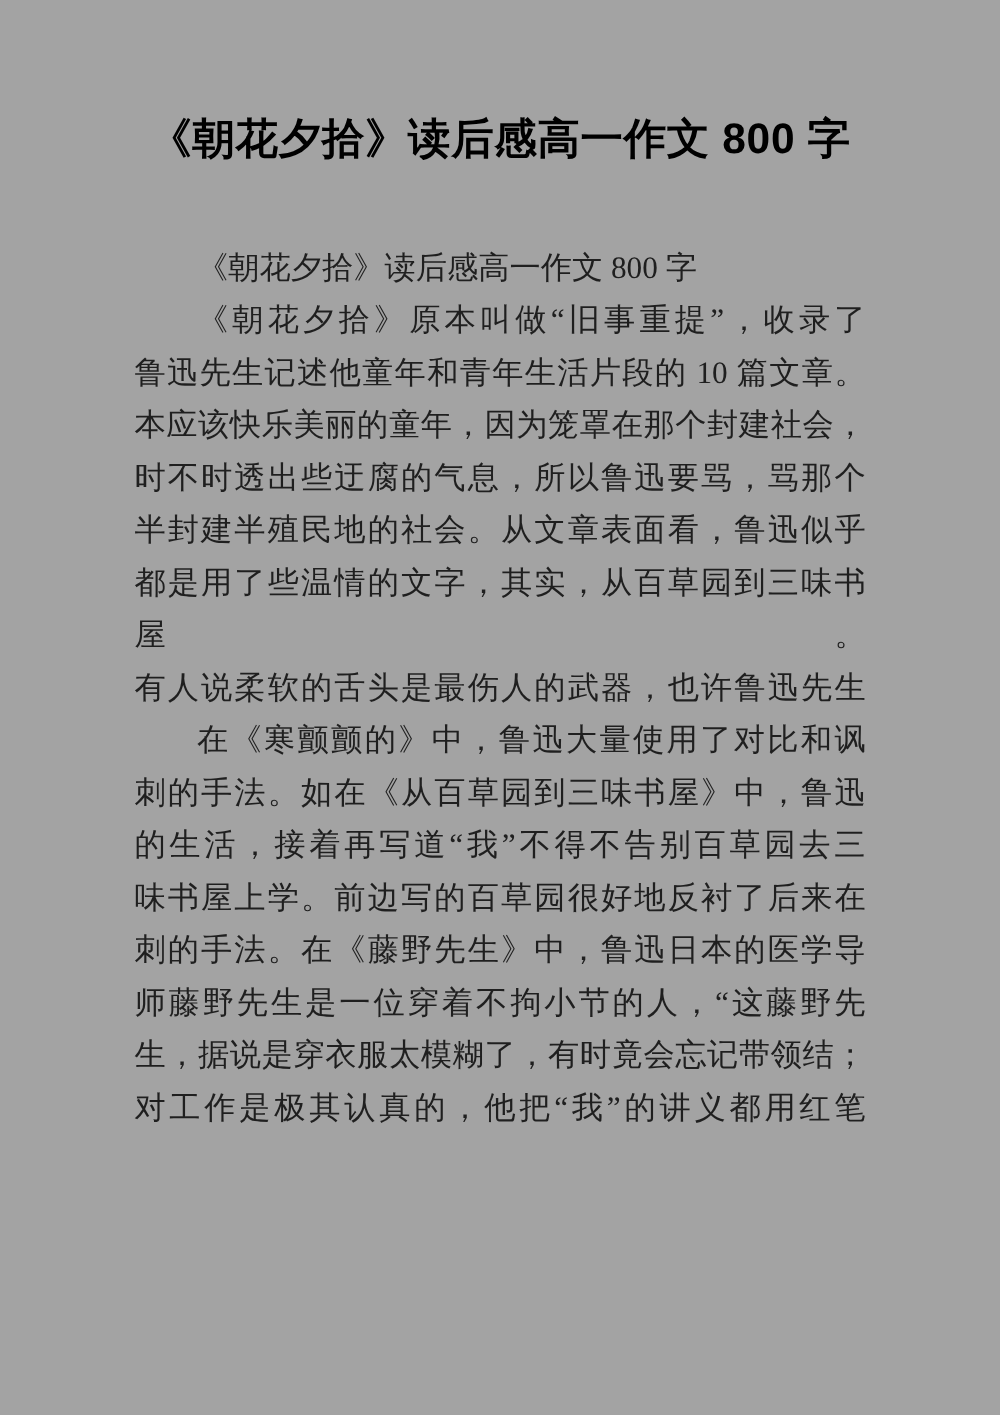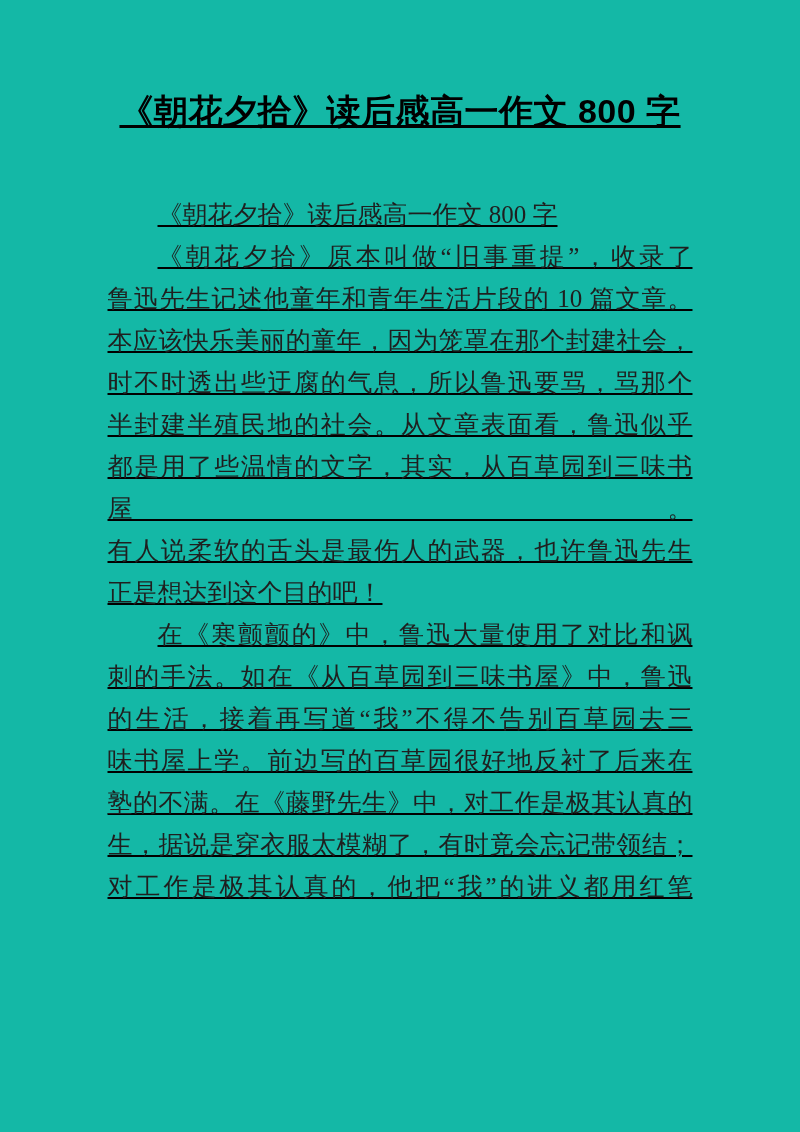--- a/index.html
+++ b/index.html
@@ -46,39 +46,39 @@
   .line.no-fill {
     text-align-last: left;
   }
   .line.indent {
     text-indent: 50px;
   }
 </style>
 </head>
 <body>
 
-<div class="page" style="background: #14b8a6; text-decoration: underline;">
+<div class="page" style="background: #a3a3a3;">
   <h1 class="doc-title" style="color: rgb(0, 0, 0);">《朝花夕拾》读后感高一作文 800 字</h1>
   <div class="doc-body" id="doc-body" style="color: rgb(31, 31, 31);">
       <div class="paragraph">
         <div class="line indent no-fill">《朝花夕拾》读后感高一作文 800 字</div>
       </div>
       <div class="paragraph">
         <div class="line indent">《朝花夕拾》原本叫做“旧事重提”，收录了</div>
         <div class="line">鲁迅先生记述他童年和青年生活片段的 10 篇文章。</div>
         <div class="line">本应该快乐美丽的童年，因为笼罩在那个封建社会，</div>
         <div class="line">时不时透出些迂腐的气息，所以鲁迅要骂，骂那个</div>
         <div class="line">半封建半殖民地的社会。从文章表面看，鲁迅似乎</div>
         <div class="line">都是用了些温情的文字，其实，从百草园到三味书屋。</div>
         <div class="line">有人说柔软的舌头是最伤人的武器，也许鲁迅先生</div>
-        <div class="line no-fill">正是想达到这个目的吧！</div>
       </div>
       <div class="paragraph">
         <div class="line indent">在《寒颤颤的》中，鲁迅大量使用了对比和讽</div>
         <div class="line">刺的手法。如在《从百草园到三味书屋》中，鲁迅</div>
         <div class="line">的生活，接着再写道“我”不得不告别百草园去三</div>
         <div class="line">味书屋上学。前边写的百草园很好地反衬了后来在</div>
-        <div class="line">塾的不满。在《藤野先生》中，对工作是极其认真的</div>
+        <div class="line">刺的手法。在《藤野先生》中，鲁迅日本的医学导</div>
+        <div class="line">师藤野先生是一位穿着不拘小节的人，“这藤野先</div>
         <div class="line">生，据说是穿衣服太模糊了，有时竟会忘记带领结；</div>
         <div class="line">对工作是极其认真的，他把“我”的讲义都用红笔</div>
       </div>
     </div>
 </div>
 
 </body></html>

